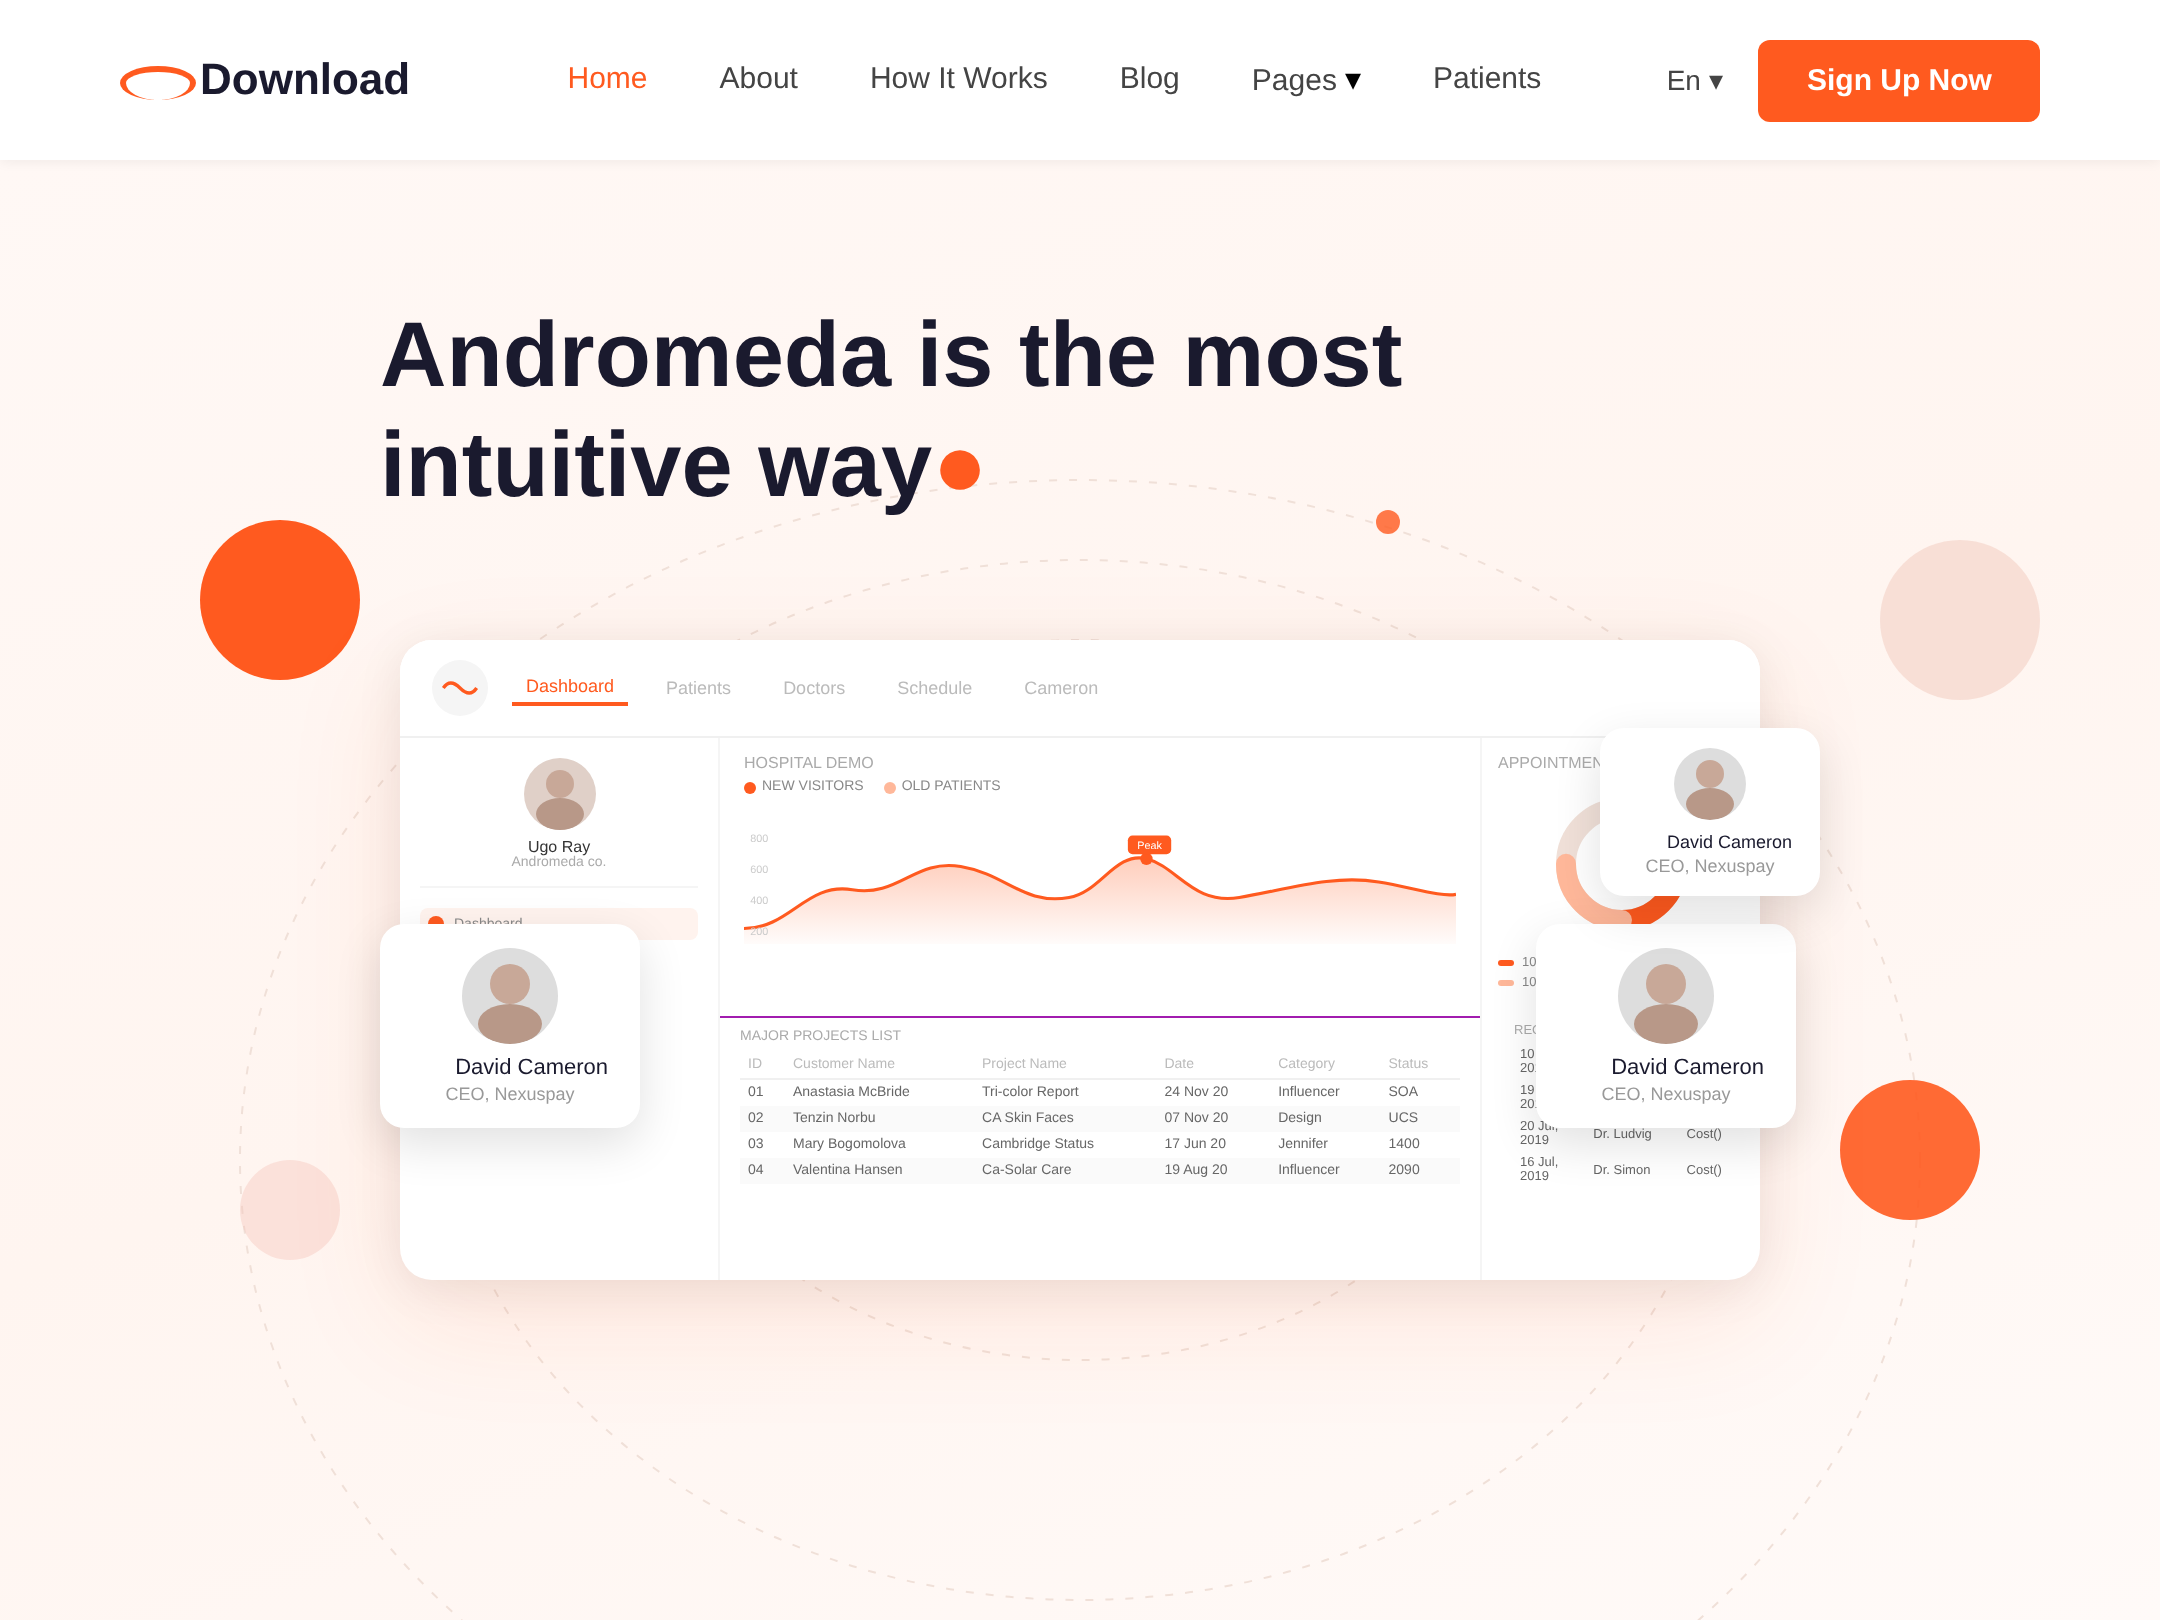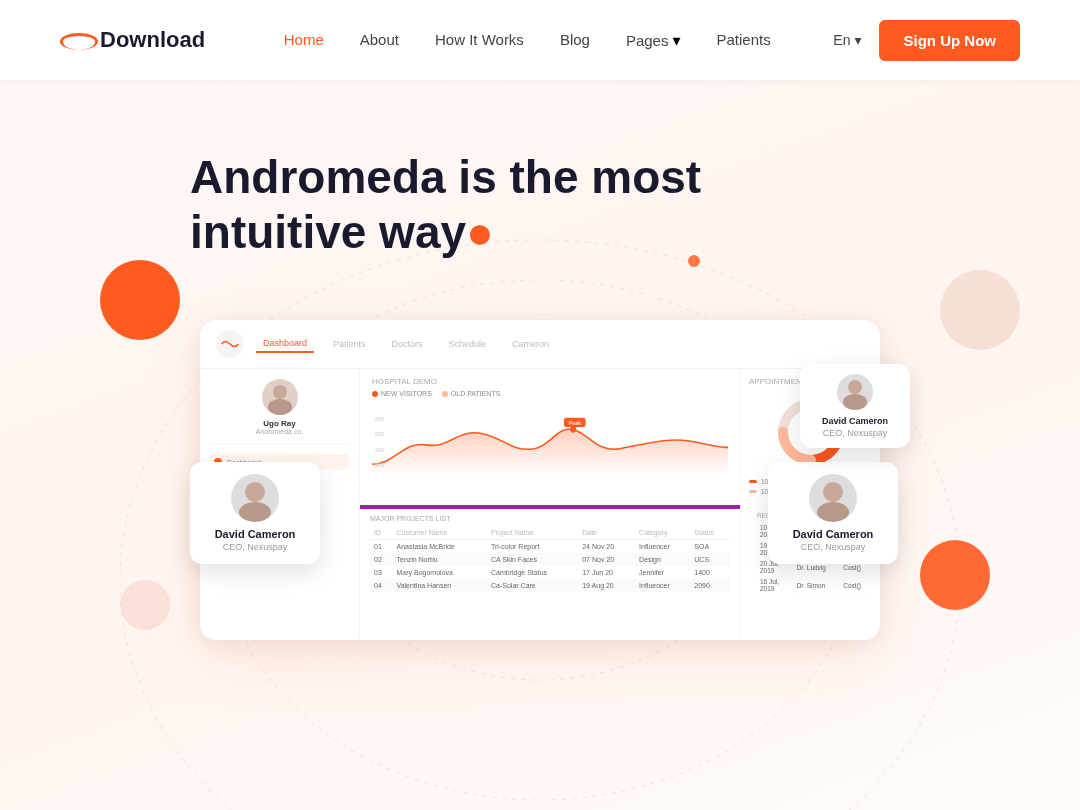--- a/index.html
+++ b/index.html
@@ -91,21 +91,21 @@
     
     .db-body { display: flex; height: 280px; }
     .db-sidebar {
       width: 160px; border-right: 1px solid #f5f5f5; padding: 10px 10px;
       flex-shrink: 0;
     }
     .db-main { flex: 1; overflow: hidden; }
 
     
     .db-chart-area {
-      padding: 8px 12px; height: 140px; border-bottom: 4px solid #a21caf;
+      padding: 8px 12px; height: 140px; border-bottom: 1px solid #a21caf;
       position: relative;
     }
     .chart-label { font-size: 8px; color: #aaa; margin-bottom: 4px; }
     .chart-legend { display: flex; gap: 10px; margin-bottom: 4px; }
     .legend-item { display: flex; align-items: center; gap: 3px; font-size: 7px; color: #888; }
     .legend-dot { width: 6px; height: 6px; border-radius: 50%; }
 
     
     .wave-chart { width: 100%; height: 80px; }
 
@@ -127,21 +127,21 @@
       position: absolute; right: 2px; bottom: 80px; z-index: 5;
       background: #fff; border-radius: 12px; padding: 12px 16px; width: 130px;
       box-shadow: 0 8px 24px rgba(0,0,0,0.12); text-align: center;
     }
     .avatar {
       width: 48px; height: 48px; border-radius: 50%; margin: 0 auto 6px;
       background: #ddd; overflow: hidden;
       display: flex; align-items: center; justify-content: center;
       font-size: 20px; color: #888;
     }
-    .profile-name { font-size: 11px; font-weight: 700; color: #1a1a2e; }
+    .profile-name { font-size: 11px; font-weight: 400; color: #1a1a2e; text-align: right; }
     .profile-title { font-size: 9px; color: #999; margin-top: 2px; }
 
     
     .profile-card-top-right {
       position: absolute; right: -10px; top: 60px; z-index: 5;
       background: #fff; border-radius: 12px; padding: 10px 14px; width: 110px;
       box-shadow: 0 8px 24px rgba(0,0,0,0.12); text-align: center;
     }
 
     
@@ -161,21 +161,21 @@
     .db-sidebar-dot.orange { background: #ff5a1f; }
     .db-sidebar-text { font-size: 7px; color: #888; }
 
     
     .db-profile-top { text-align: center; margin-bottom: 10px; padding-bottom: 8px; border-bottom: 1px solid #f5f5f5; }
     .db-avatar-sm {
       width: 36px; height: 36px; border-radius: 50%; background: #e0d0c8;
       margin: 0 auto 4px; display: flex; align-items: center; justify-content: center;
       font-size: 14px; color: #888;
     }
-    .db-profile-name { font-size: 8px; font-weight: 700; color: #333; }
+    .db-profile-name { font-size: 8px; font-weight: 400; color: #333; }
     .db-profile-sub { font-size: 7px; color: #aaa; }
 
     
     .db-right-table { padding: 6px 8px; }
     .db-right-table-inner { width: 100%; font-size: 6.5px; color: #888; border-collapse: collapse; }
     .db-right-table-inner td { padding: 2px 3px; color: #666; }
 
     
     .bg-lines {
       position: absolute; top: 0; left: 0; width: 100%; height: 100%;

